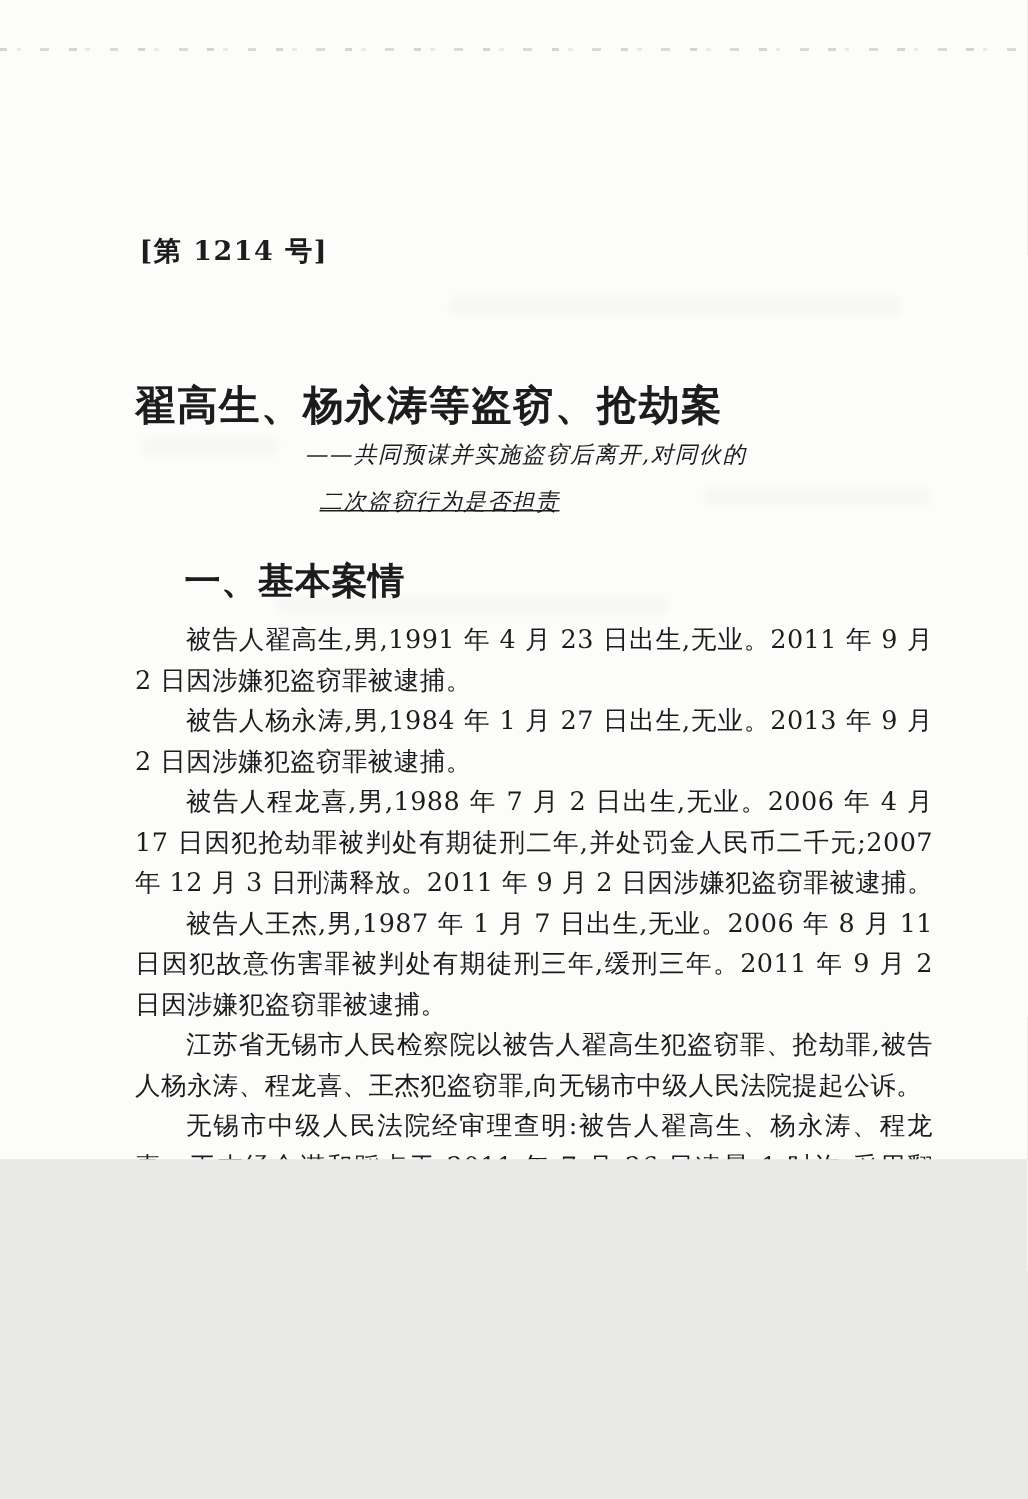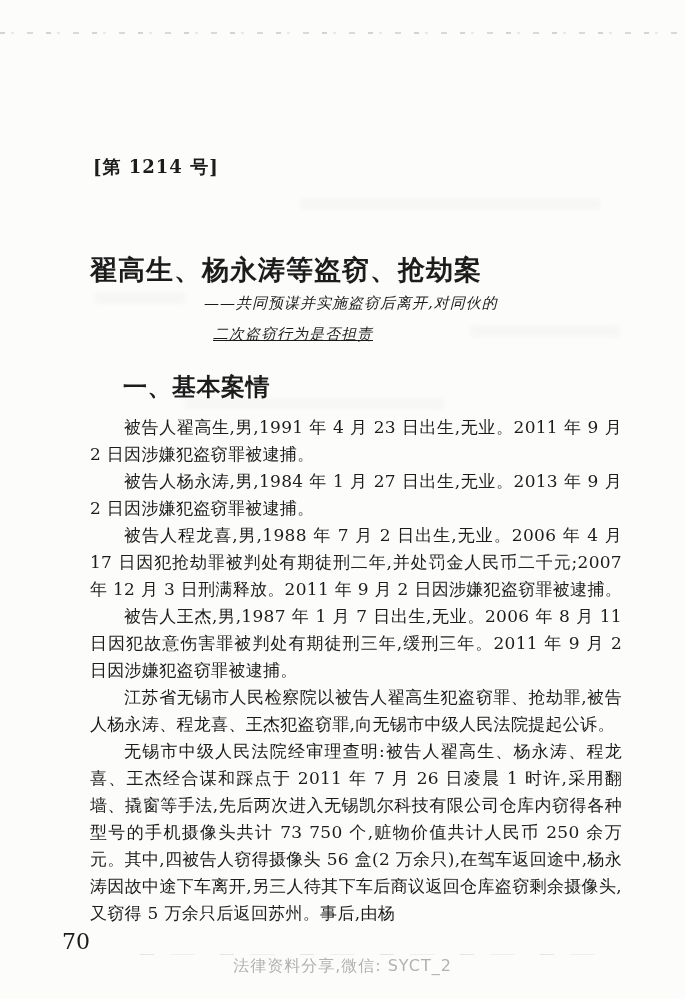--- a/index.html
+++ b/index.html
@@ -3,21 +3,21 @@
 <meta charset="utf-8">
 <style>
   html, body {
     margin: 0;
     padding: 0;
     background: #e9e9e7;
   }
   .page {
     position: relative;
     width: 685px;
-    height: 999px;
+    height: 773px;
     margin: 0 auto;
     background: #fcfcfb;
     overflow: hidden;
     color: #1c1c1c;
     font-family: "DejaVu Serif", "Liberation Serif", serif;
   }
   
   .scan-artifact-top {
     position: absolute;
     top: 32px;

